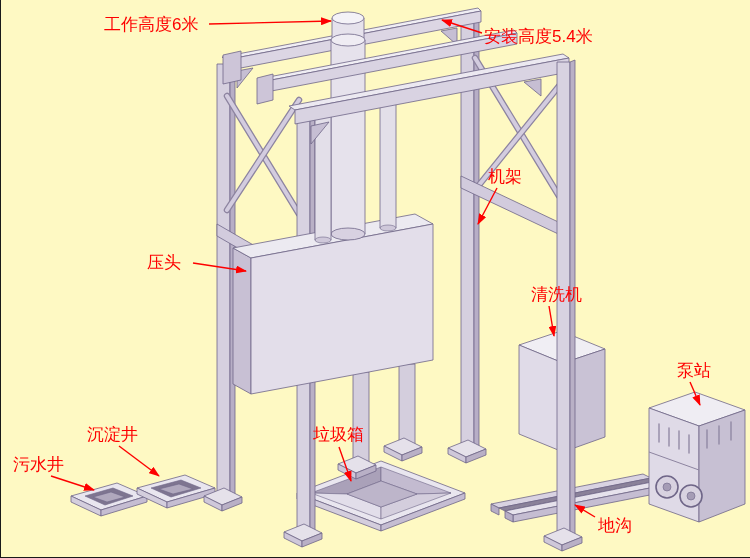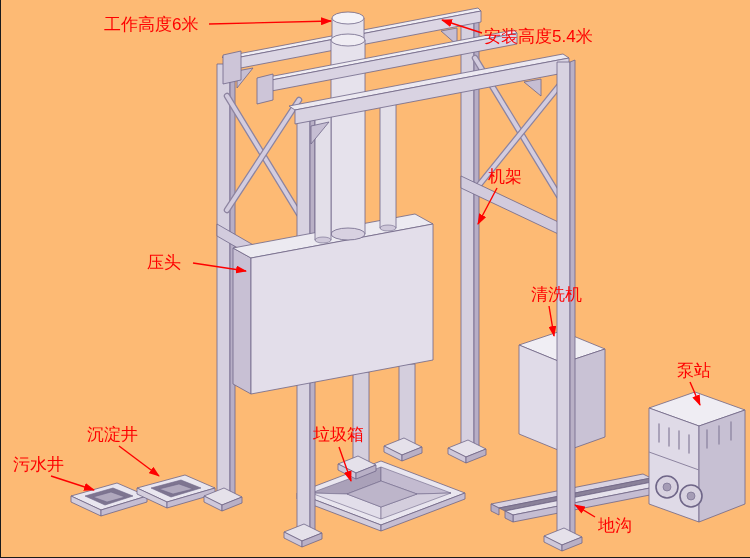--- a/index.html
+++ b/index.html
@@ -1,17 +1,17 @@
 <!DOCTYPE html>
 <html><head>
 <meta charset="utf-8">
 <style>
   html,body{margin:0;padding:0;background:#fff;}
   .stage{
-    position:relative;width:750px;height:558px;background:#fdba74;
+    position:relative;width:750px;height:558px;background:#fef9c3;
     box-sizing:border-box;border-left:1px solid #1a1a1a;border-bottom:1px solid #1a1a1a;
     font-family:"Liberation Sans","DejaVu Sans",sans-serif;
   }
   svg{display:block;}
   .s{stroke:#6f6688;stroke-width:.8;stroke-linejoin:round;}
   .t{stroke:#6f6688;stroke-width:.6;stroke-linejoin:round;}
   .lbl{fill:#fe0000;font-size:17px;font-family:"Liberation Sans","DejaVu Sans",sans-serif;}
   .arrow{stroke:#fe0000;stroke-width:1.4;fill:none;}
   .brace-o{stroke:#8d84a0;stroke-width:6.5;stroke-linecap:round;}
   .brace-i{stroke:#d3ccdf;stroke-width:4;stroke-linecap:round;}

